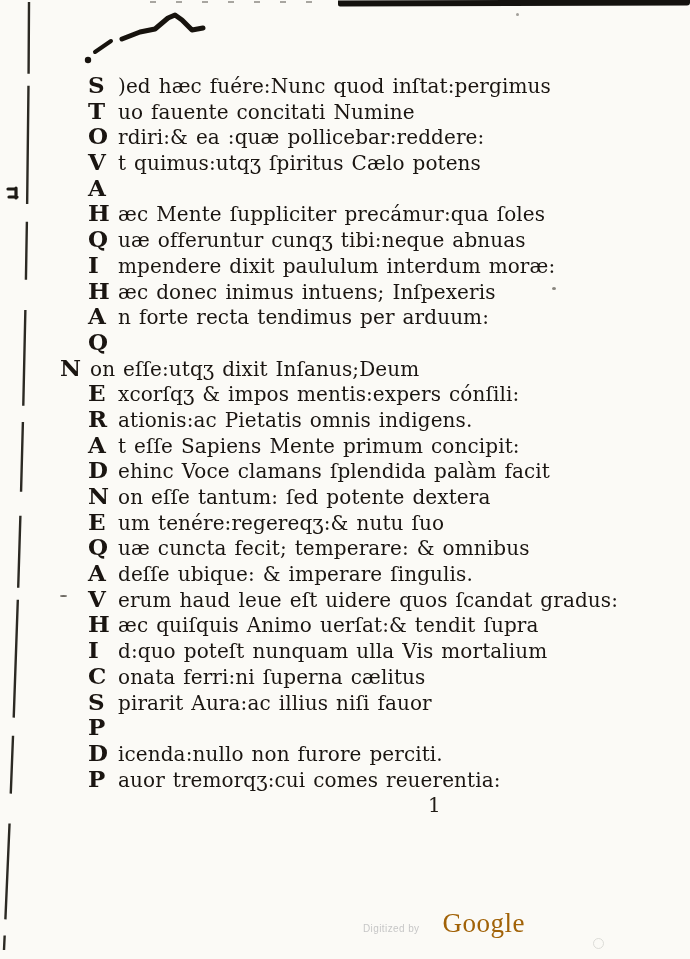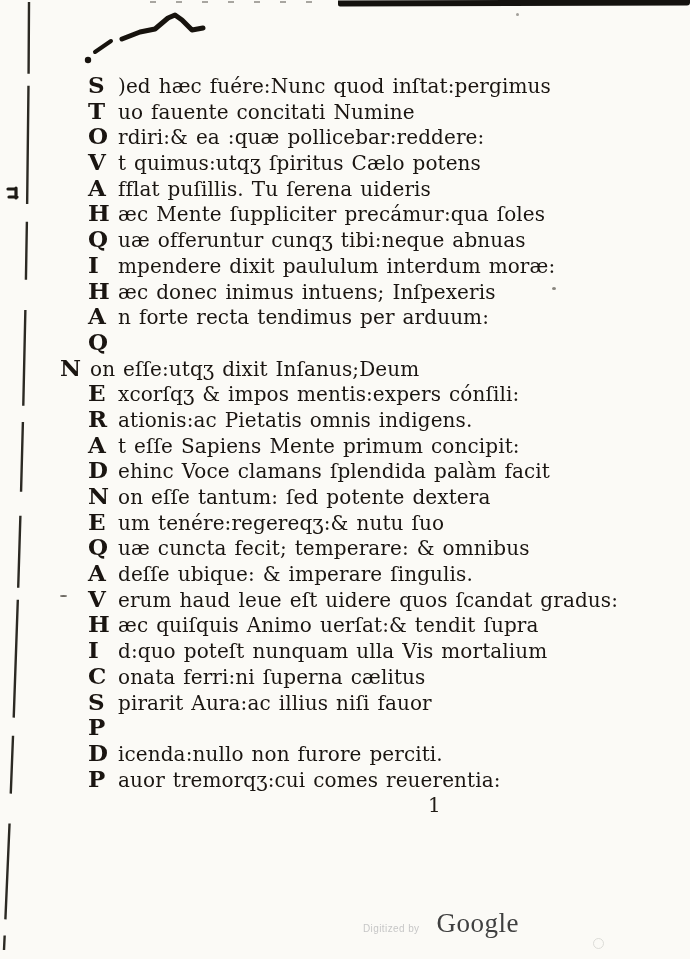--- a/index.html
+++ b/index.html
@@ -38,30 +38,30 @@
   }
   .vtext{
     font-size:20px;letter-spacing:0.1px;word-spacing:1.5px;
   }
   .pagenum{
     position:absolute;left:428px;top:793px;
     font-size:20px;color:#221d17;
   }
   .watermark{
     position:absolute;left:363px;top:908px;
-    display:flex;align-items:baseline;gap:17px;
+    display:flex;align-items:baseline;gap:23px;
     user-select:none;
   }
   .wm-prefix{
     font-family:"Liberation Sans", sans-serif;
     font-size:10px;color:#c7c7c7;letter-spacing:.4px;
   }
   .wm-logo{
     font-family:"Liberation Serif", serif;
-    font-size:27px;color:#404040;letter-spacing:.5px;
+    font-size:27px;color:#a16207;letter-spacing:.5px;
   }
   .speck{position:absolute;background:#4a453d;border-radius:50%;opacity:.65;}
   .speck.s1{left:552px;top:287px;width:4px;height:3px;}
   .speck.s2{left:60px;top:595px;width:7px;height:2px;opacity:.8;}
   .speck.s3{left:516px;top:13px;width:3px;height:3px;opacity:.5;}
   .speck.s4{left:593px;top:938px;width:9px;height:9px;background:transparent;border:1px solid #d8d8d4;opacity:.9;}
 </style>
 </head>
 <body>
 
@@ -101,21 +101,20 @@
       <div class="verse-line">
         <span class="cap">O</span>
         <span class="vtext">rdiri:&amp; ea :quæ pollicebar:reddere:</span>
       </div>
       <div class="verse-line">
         <span class="cap">V</span>
         <span class="vtext">t quimus:utqʒ ſpiritus Cælo potens</span>
       </div>
       <div class="verse-line">
         <span class="cap">A</span>
-        <span class="vtext">fflat puſillis. Tu ſerena uideris</span>
       </div>
       <div class="verse-line">
         <span class="cap">H</span>
         <span class="vtext">æc Mente ſuppliciter precámur:qua ſoles</span>
       </div>
       <div class="verse-line">
         <span class="cap">Q</span>
         <span class="vtext">uæ offeruntur cunqʒ tibi:neque abnuas</span>
       </div>
       <div class="verse-line">

